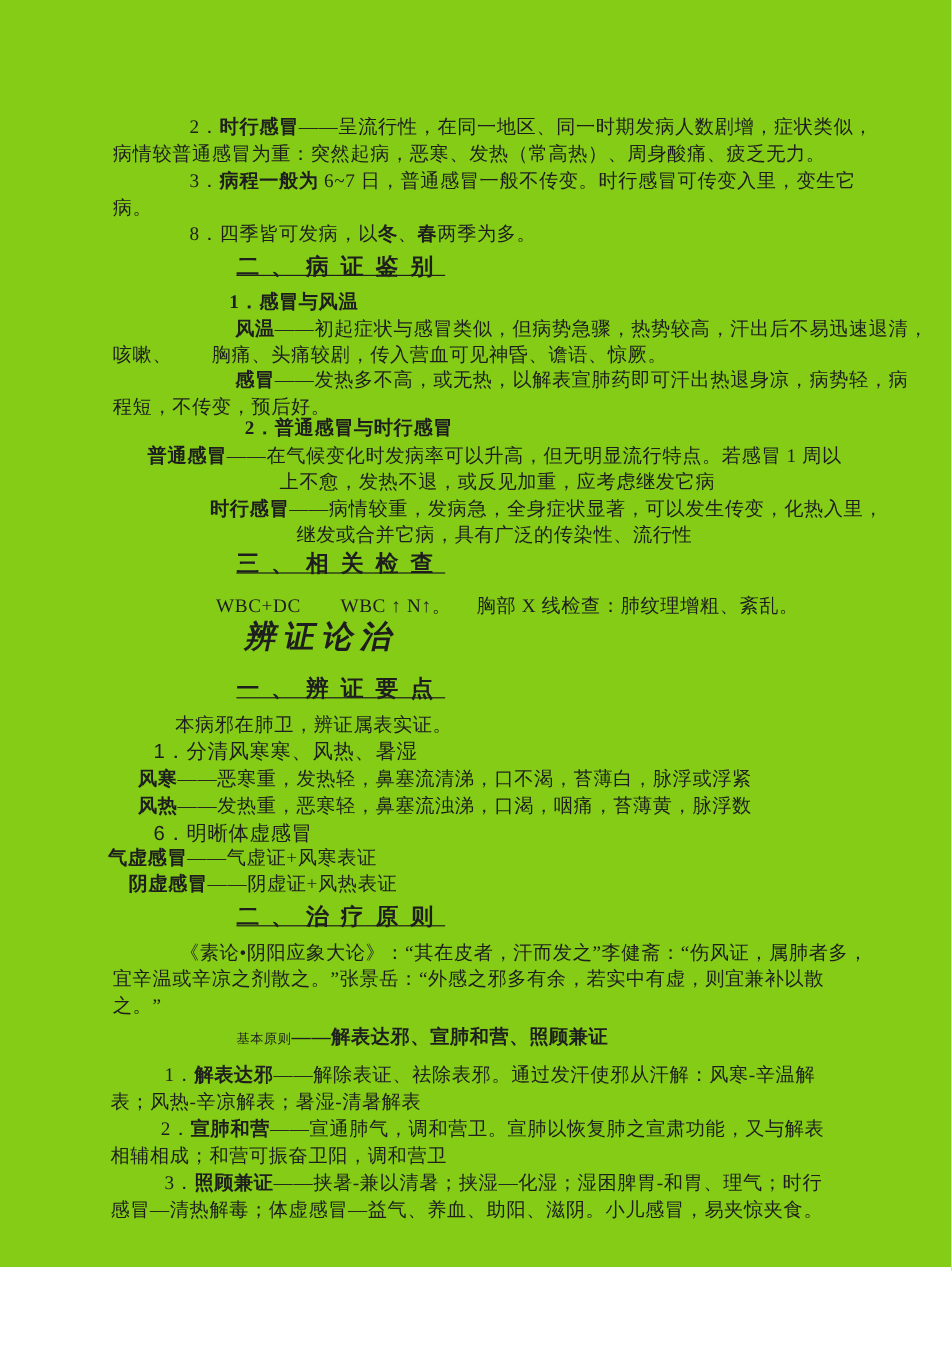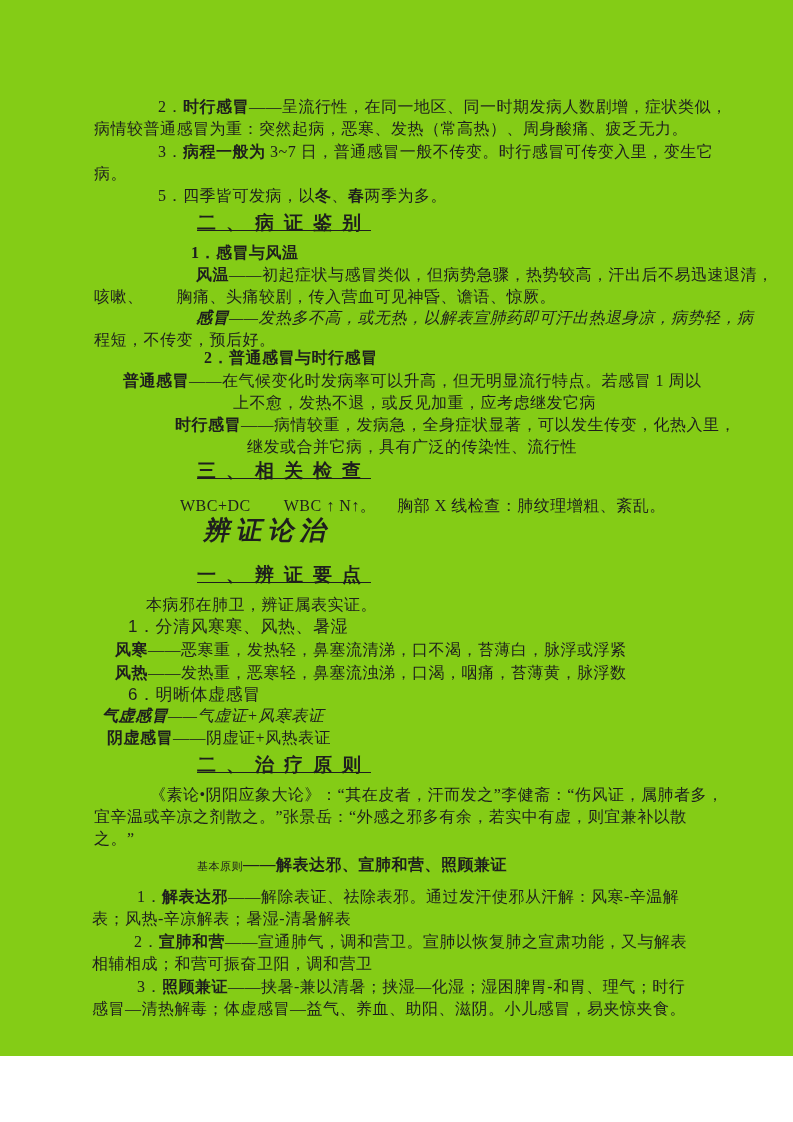--- a/index.html
+++ b/index.html
@@ -56,44 +56,44 @@
     font-size: 11px;
   }
 </style>
 </head>
 <body>
 
 <div class="page">
   <div id="lines">
       <div class="line" style="top: 96px; left: 158px;"><span>2．</span><span class="s-b">时行感冒</span><span>——呈流行性，在同一地区、同一时期发病人数剧增，症状类似，</span></div>
       <div class="line" style="top: 118px; left: 94px;"><span>病情较普通感冒为重：突然起病，恶寒、发热（常高热）、周身酸痛、疲乏无力。</span></div>
-      <div class="line" style="top: 141px; left: 158px;"><span>3．</span><span class="s-b">病程一般为</span><span> 3~7 日，普通感冒一般不传变。时行感冒可传变入里，变生它</span></div>
+      <div class="line" style="top: 141px; left: 158px;"><span>3．</span><span class="s-b">病程一般为</span><span> 6~7 日，普通感冒一般不传变。时行感冒可传变入里，变生它</span></div>
       <div class="line" style="top: 163px; left: 94px;"><span>病。</span></div>
-      <div class="line" style="top: 185px; left: 158px;"><span>5．四季皆可发病，以</span><span class="s-b">冬</span><span>、</span><span class="s-b">春</span><span>两季为多。</span></div>
+      <div class="line" style="top: 185px; left: 158px;"><span>8．四季皆可发病，以</span><span class="s-b">冬</span><span>、</span><span class="s-b">春</span><span>两季为多。</span></div>
       <div class="line c-heading" style="top: 211px; left: 197px;"><span>二、病证鉴别</span></div>
       <div class="line c-subhead" style="top: 242px; left: 191px;"><span>1．感冒与风温</span></div>
       <div class="line" style="top: 264px; left: 196px;"><span class="s-b">风温</span><span>——初起症状与感冒类似，但病势急骤，热势较高，汗出后不易迅速退清，</span></div>
       <div class="line" style="top: 286px; left: 94px;"><span>咳嗽、　　胸痛、头痛较剧，传入营血可见神昏、谵语、惊厥。</span></div>
-      <div class="line" style="top: 307px; left: 196px; font-style: italic;"><span class="s-b">感冒</span><span>——发热多不高，或无热，以解表宣肺药即可汗出热退身凉，病势轻，病</span></div>
+      <div class="line" style="top: 307px; left: 196px;"><span class="s-b">感冒</span><span>——发热多不高，或无热，以解表宣肺药即可汗出热退身凉，病势轻，病</span></div>
       <div class="line" style="top: 329px; left: 94px;"><span>程短，不传变，预后好。</span></div>
       <div class="line c-subhead" style="top: 347px; left: 204px; text-align: right;"><span>2．普通感冒与时行感冒</span></div>
       <div class="line" style="top: 370px; left: 123px;"><span class="s-b">普通感冒</span><span>——在气候变化时发病率可以升高，但无明显流行特点。若感冒 1 周以</span></div>
       <div class="line" style="top: 392px; left: 233px;"><span>上不愈，发热不退，或反见加重，应考虑继发它病</span></div>
       <div class="line" style="top: 414px; left: 175px;"><span class="s-b">时行感冒</span><span>——病情较重，发病急，全身症状显著，可以发生传变，化热入里，</span></div>
       <div class="line" style="top: 436px; left: 247px;"><span>继发或合并它病，具有广泛的传染性、流行性</span></div>
       <div class="line c-heading" style="top: 459px; left: 197px;"><span>三、相关检查</span></div>
       <div class="line" style="top: 495px; left: 180px;"><span>WBC+DC　　WBC ↑ N↑。　 胸部 X 线检查：肺纹理增粗、紊乱。</span></div>
       <div class="line c-title" style="top: 516px; left: 202px;"><span>辨证论治</span></div>
       <div class="line c-heading" style="top: 563px; left: 197px;"><span>一、辨证要点</span></div>
       <div class="line" style="top: 594px; left: 146px;"><span>本病邪在肺卫，辨证属表实证。</span></div>
       <div class="line c-hei" style="top: 616px; left: 128px;"><span>1．分清风寒寒、风热、暑湿</span></div>
       <div class="line" style="top: 639px; left: 115px;"><span class="s-b">风寒</span><span>——恶寒重，发热轻，鼻塞流清涕，口不渴，苔薄白，脉浮或浮紧</span></div>
       <div class="line" style="top: 662px; left: 115px;"><span class="s-b">风热</span><span>——发热重，恶寒轻，鼻塞流浊涕，口渴，咽痛，苔薄黄，脉浮数</span></div>
       <div class="line c-hei" style="top: 684px; left: 128px;"><span>6．明晰体虚感冒</span></div>
-      <div class="line" style="top: 705px; left: 102px; font-style: italic;"><span class="s-b">气虚感冒</span><span>——气虚证+风寒表证</span></div>
+      <div class="line" style="top: 705px; left: 90px;"><span class="s-b">气虚感冒</span><span>——气虚证+风寒表证</span></div>
       <div class="line" style="top: 727px; left: 107px;"><span class="s-b">阴虚感冒</span><span>——阴虚证+风热表证</span></div>
       <div class="line c-heading" style="top: 753px; left: 197px;"><span>二、治疗原则</span></div>
       <div class="line" style="top: 784px; left: 150px;"><span>《素论•阴阳应象大论》：“其在皮者，汗而发之”李健斋：“伤风证，属肺者多，</span></div>
       <div class="line" style="top: 806px; left: 94px;"><span>宜辛温或辛凉之剂散之。”张景岳：“外感之邪多有余，若实中有虚，则宜兼补以散</span></div>
       <div class="line" style="top: 828px; left: 94px;"><span>之。”</span></div>
       <div class="line" style="top: 854px; left: 197px;"><span class="s-hei">基本原则</span><span class="s-b">——解表达邪、宣肺和营、照顾兼证</span></div>
       <div class="line" style="top: 886px; left: 137px;"><span>1．</span><span class="s-b">解表达邪</span><span>——解除表证、祛除表邪。通过发汗使邪从汗解：风寒-辛温解</span></div>
       <div class="line" style="top: 908px; left: 92px;"><span>表；风热-辛凉解表；暑湿-清暑解表</span></div>
       <div class="line" style="top: 931px; left: 134px;"><span>2．</span><span class="s-b">宣肺和营</span><span>——宣通肺气，调和营卫。宣肺以恢复肺之宣肃功能，又与解表</span></div>
       <div class="line" style="top: 953px; left: 92px;"><span>相辅相成；和营可振奋卫阳，调和营卫</span></div>

